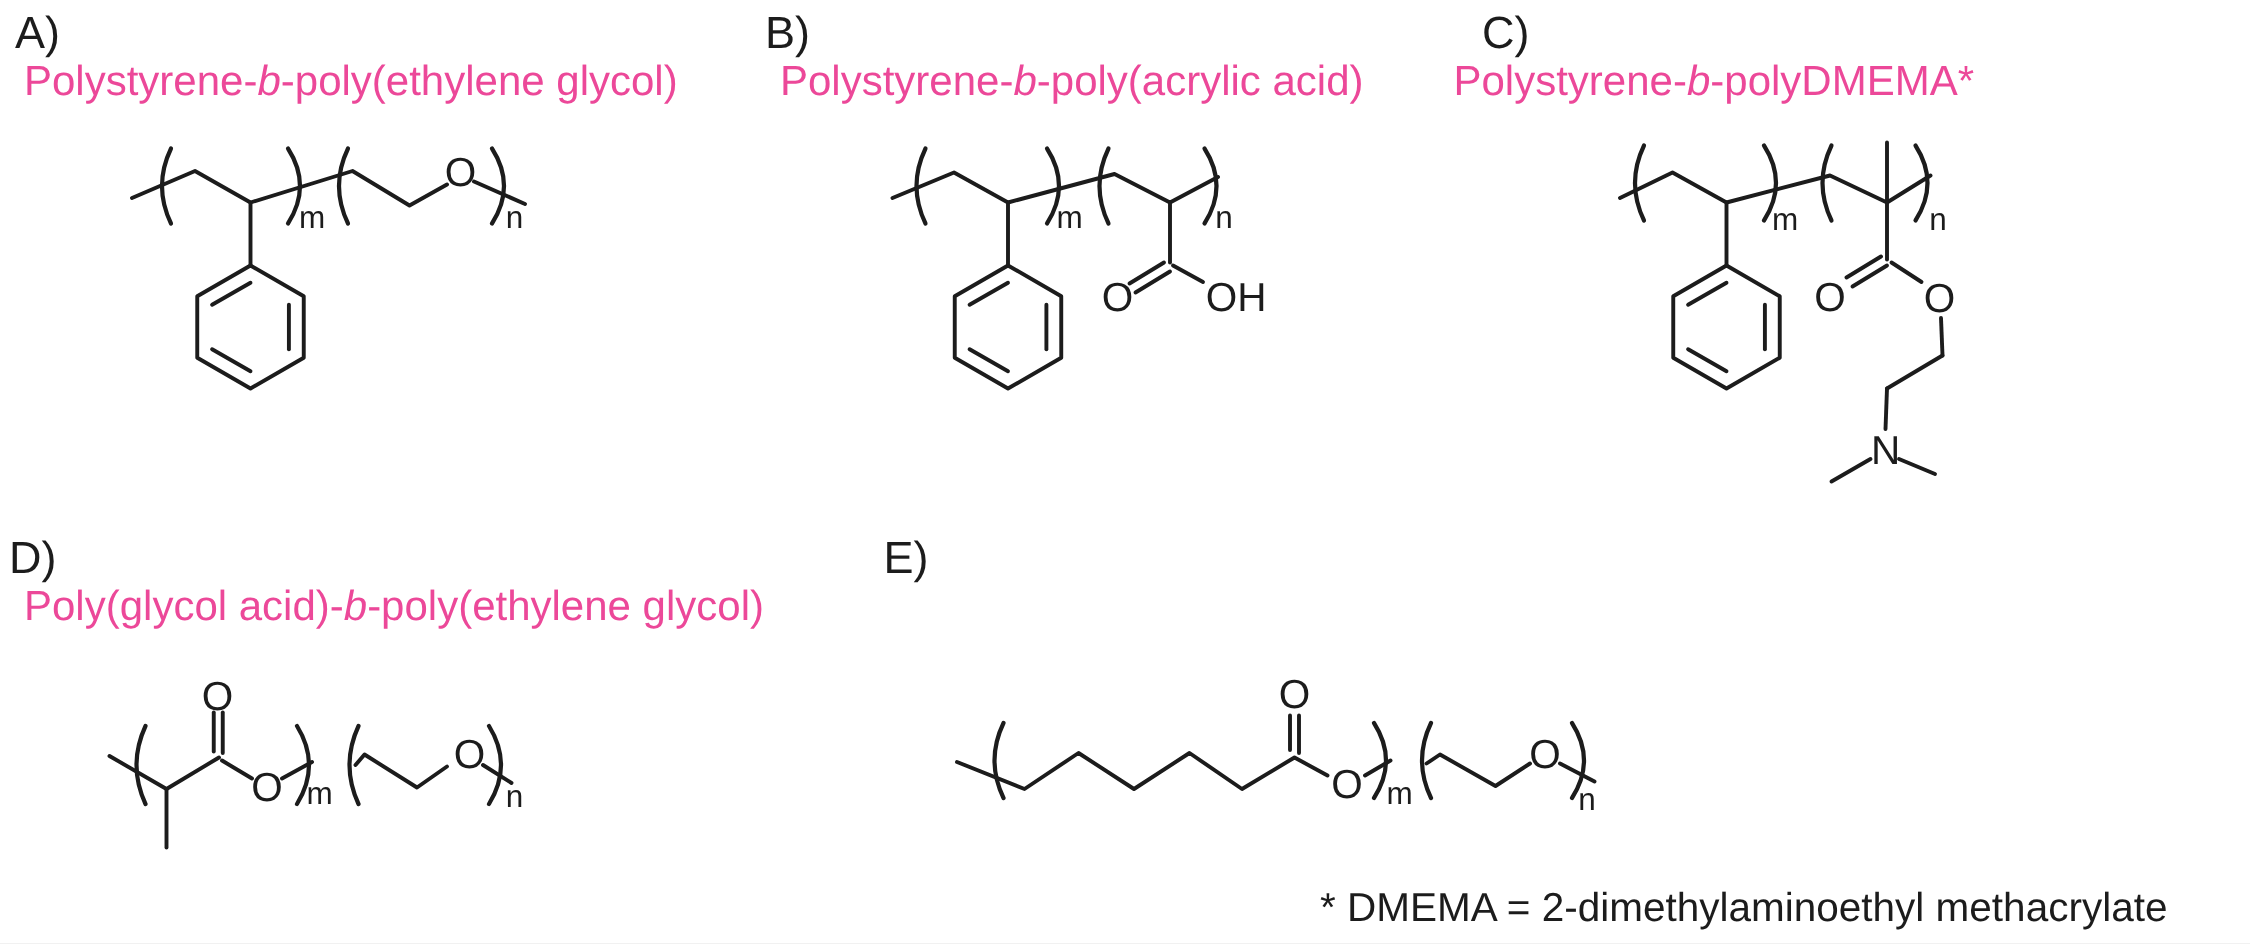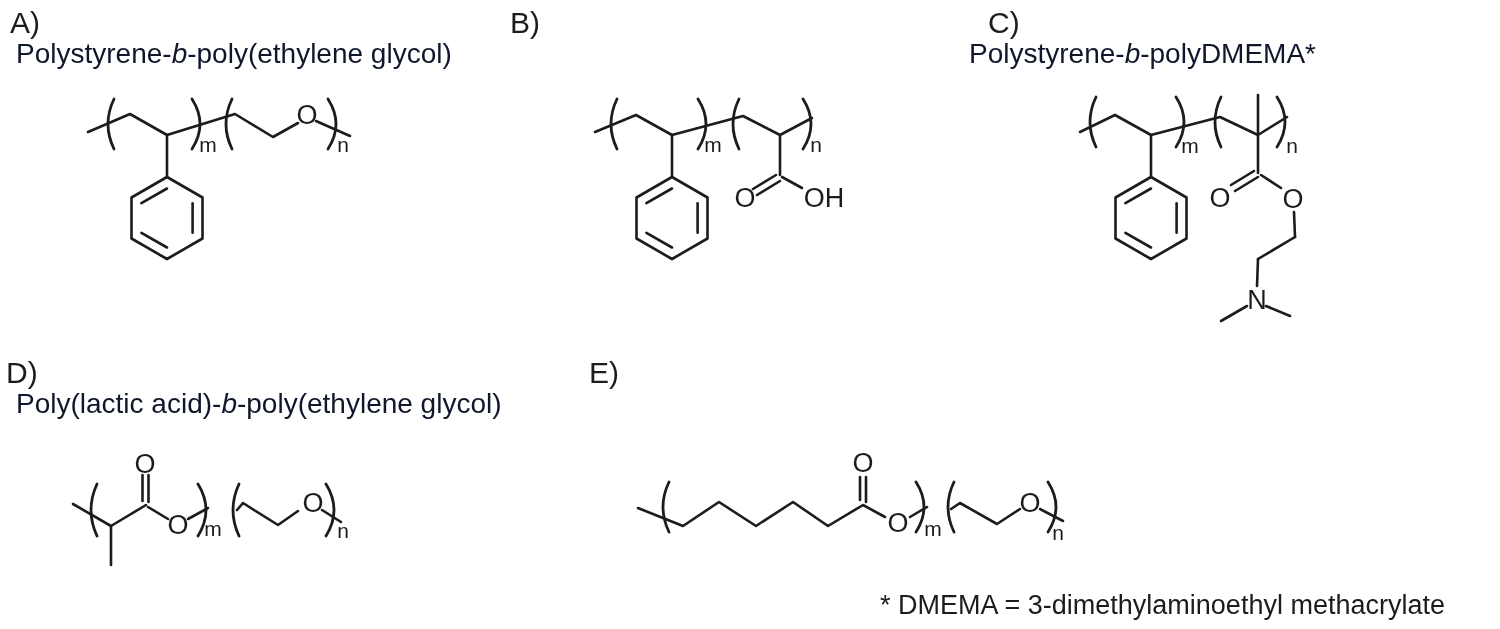--- a/index.html
+++ b/index.html
@@ -4,21 +4,21 @@
 <style>
   html,body{margin:0;padding:0;background:#e8e8e8;}
   .canvas{
     position:relative;width:1500px;height:629px;background:#ffffff;
     font-family:"Liberation Sans",sans-serif;color:#1c1c1c;overflow:hidden;
   }
   .panel-label{
     position:absolute;font-size:30px;line-height:1;color:#1c1c1c;white-space:nowrap;
   }
   .panel-title{
-    position:absolute;font-size:28px;line-height:1;color:#0f172a;white-space:nowrap;
+    position:absolute;font-size:28px;line-height:1;color:#ec4899;white-space:nowrap;
   }
   .panel-title i{font-style:italic;}
   .footnote{
     position:absolute;left:880px;top:592px;font-size:27px;line-height:1;color:#1c1c1c;white-space:nowrap;
   }
   svg.struct{position:absolute;overflow:visible;}
   .bond{stroke:#1c1c1c;stroke-width:2.6;fill:none;stroke-linecap:round;stroke-linejoin:round;}
   .paren{stroke:#1c1c1c;stroke-width:2.8;fill:none;stroke-linecap:round;}
   .atom{font-family:"Liberation Sans",sans-serif;font-size:27px;fill:#1c1c1c;text-anchor:middle;}
   .sub{font-family:"Liberation Sans",sans-serif;font-size:21px;fill:#1c1c1c;text-anchor:middle;}
@@ -48,20 +48,21 @@
       <line class="bond" x1="82" y1="93.5" x2="56.4" y2="108.2"></line>
       <line class="bond" x1="107.6" y1="108.2" x2="107.6" y2="137.8"></line>
       <line class="bond" x1="82" y1="152.5" x2="56.4" y2="137.8"></line>
     </g>
     <text class="atom" x="222" y="29">O</text>
     <text class="sub" x="123" y="57">m</text>
     <text class="sub" x="258" y="57">n</text>
   </svg>
 
   <div class="panel-label" style="left:510px;top:8px">B)</div>
+  <div class="panel-title" style="left:520px;top:40px"><span>Polystyrene-</span><i>b</i><span>-poly(acrylic acid)</span></div>
 
   <svg class="struct" style="left:590px;top:95px" width="290" height="180" viewBox="0 0 290 180">
     <g>
       <polyline class="bond" points="5,37 46,20 82,40 153,21 190,40 222,23"></polyline>
     </g>
     <g>
       <path class="paren" d="M27,4 Q15,29 27,54"></path>
       <path class="paren" d="M108,4 Q124,29 108,54"></path>
       <path class="paren" d="M149,4 Q137,29 149,54"></path>
       <path class="paren" d="M213,4 Q229,29 213,54"></path>
@@ -119,21 +120,21 @@
       <line class="bond" x1="197" y1="221" x2="221" y2="231"></line>
     </g>
     <text class="atom" x="151" y="122">O</text>
     <text class="atom" x="224" y="123">O</text>
     <text class="atom" x="188" y="224">N</text>
     <text class="sub" x="121" y="68">m</text>
     <text class="sub" x="223" y="68">n</text>
   </svg>
 
   <div class="panel-label" style="left:6px;top:358px">D)</div>
-  <div class="panel-title" style="left:16px;top:390px"><span>Poly(lactic acid)-</span><i>b</i><span>-poly(ethylene glycol)</span></div>
+  <div class="panel-title" style="left:16px;top:390px"><span>Poly(glycol acid)-</span><i>b</i><span>-poly(ethylene glycol)</span></div>
 
   <svg class="struct" style="left:60px;top:450px" width="290" height="125" viewBox="0 0 290 125">
     <g>
       <polyline class="bond" points="13,54 51,76 86,55"></polyline>
       <line class="bond" x1="51" y1="76" x2="51" y2="115"></line>
       <line class="bond" x1="82.5" y1="25" x2="82.5" y2="51"></line>
       <line class="bond" x1="88.5" y1="25" x2="88.5" y2="52"></line>
       <line class="bond" x1="88" y1="57" x2="108" y2="69"></line>
       <line class="bond" x1="128" y1="69" x2="148" y2="58"></line>
     </g>
@@ -173,15 +174,15 @@
       <path class="paren" d="M324,32 Q312,57 324,82"></path>
       <path class="paren" d="M418,32 Q434,57 418,82"></path>
     </g>
     <text class="atom" x="233" y="22">O</text>
     <text class="atom" x="268" y="82">O</text>
     <text class="atom" x="400" y="62">O</text>
     <text class="sub" x="303" y="86">m</text>
     <text class="sub" x="428" y="90">n</text>
   </svg>
 
-  <div class="footnote">* DMEMA = 3-dimethylaminoethyl methacrylate</div>
+  <div class="footnote">* DMEMA = 2-dimethylaminoethyl methacrylate</div>
 
 </div>
 
 </body></html>

